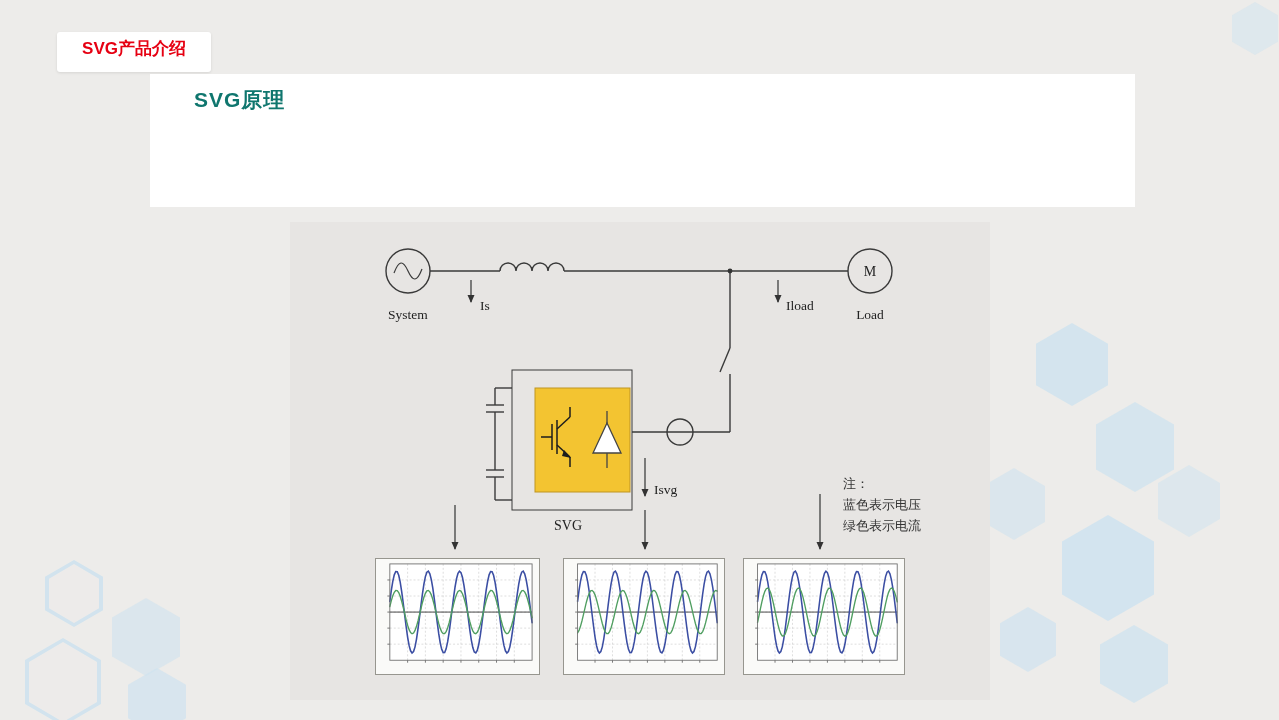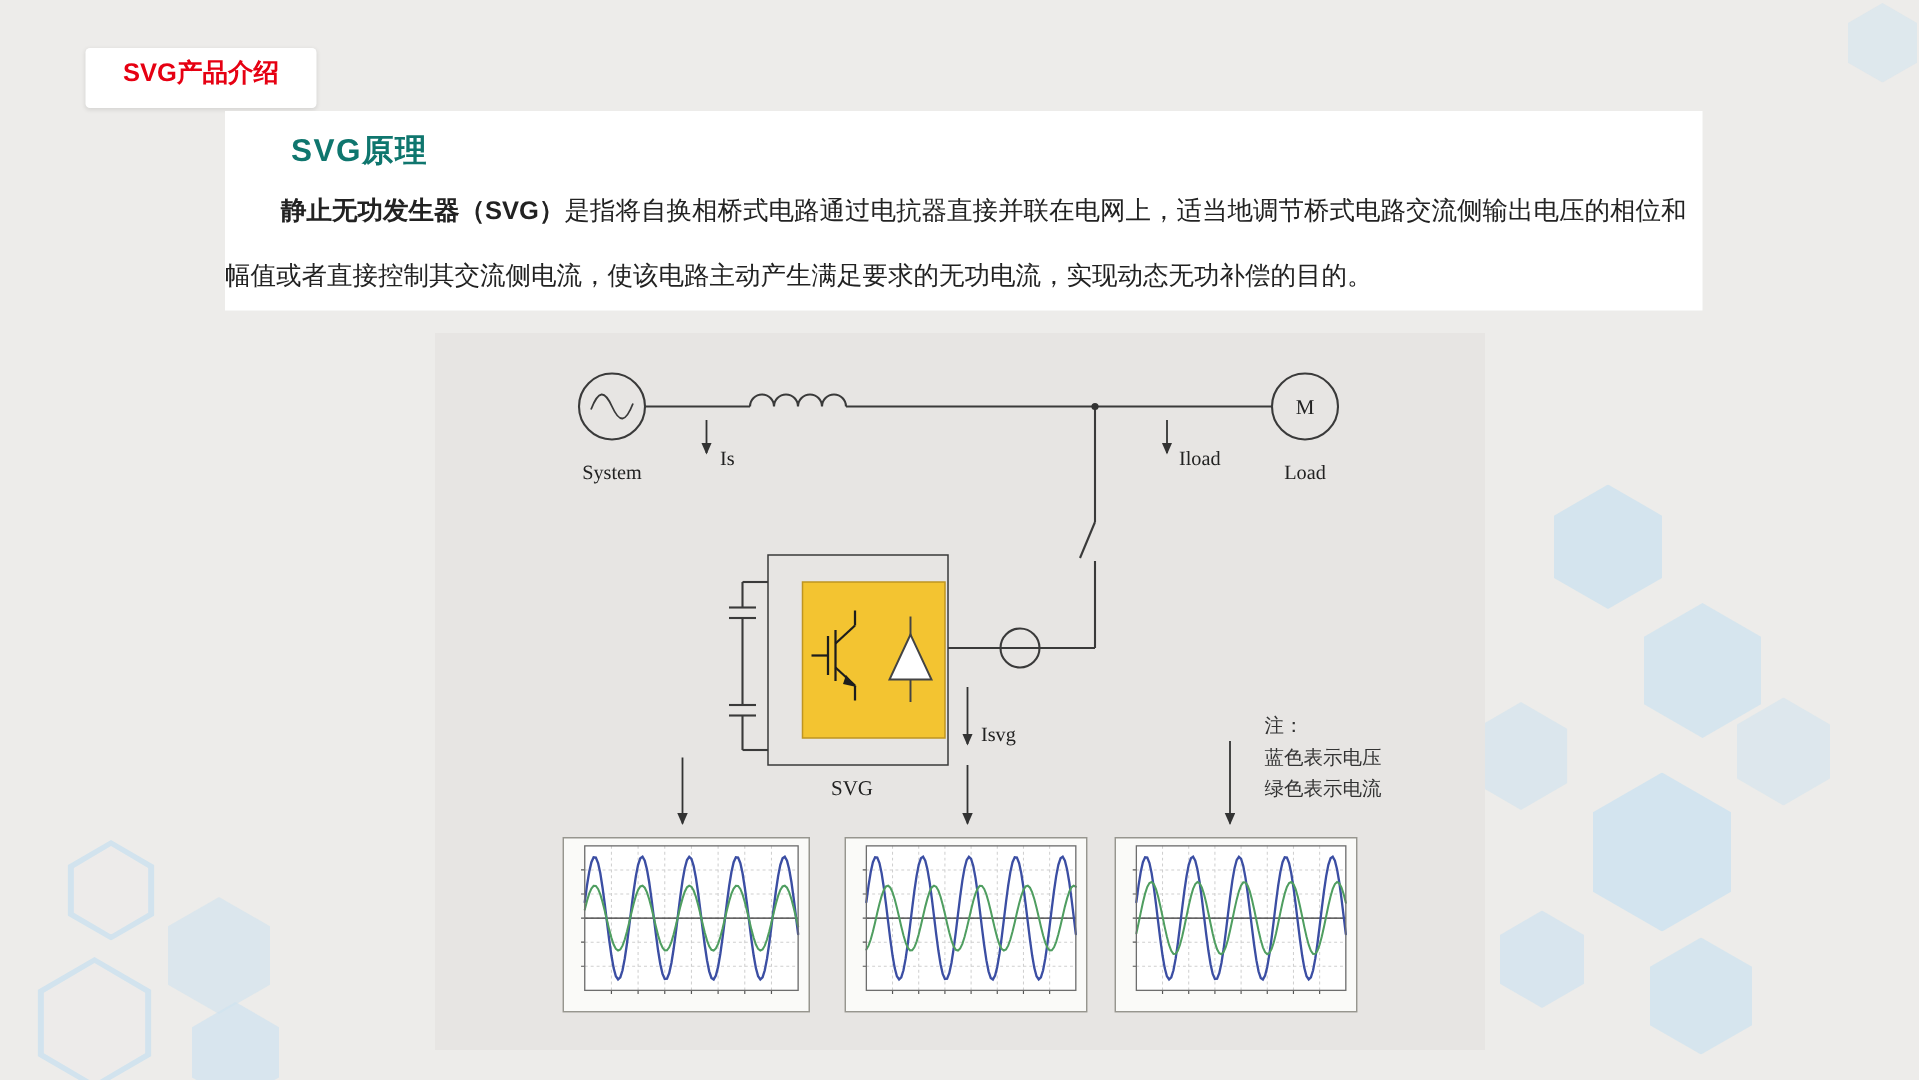--- a/index.html
+++ b/index.html
@@ -67,21 +67,20 @@
   <div class="hex outline" style="left:45px;top:560px;width:58px;height:67px;opacity:.9"></div>
   <div class="hex" style="left:112px;top:598px;width:68px;height:78px;opacity:.6"></div>
   <div class="hex outline" style="left:25px;top:638px;width:76px;height:88px;opacity:.9"></div>
   <div class="hex" style="left:128px;top:668px;width:58px;height:67px;opacity:.7"></div>
 </div>
 
 <div class="corner-tag">SVG产品介绍</div>
 
 <div class="text-panel">
   <h1>SVG原理</h1>
-  <p><b>静止无功发生器（SVG）</b><span>是指将自换相桥式电路通过电抗器直接并联在电网上，适当地调节桥式电路交流侧输出电压的相位和幅值或者直接控制其交流侧电流，使该电路主动产生满足要求的无功电流，实现动态无功补偿的目的。</span></p>
 </div>
 
 <div class="diagram-panel">
 
   <svg class="circuit" viewBox="0 0 700 478">
     <defs>
       <marker id="arr" markerWidth="9" markerHeight="8" refX="7" refY="3.5" orient="auto" markerUnits="userSpaceOnUse">
         <path d="M0,0 L8,3.5 L0,7 Z" fill="#333"></path>
       </marker>
     </defs>

